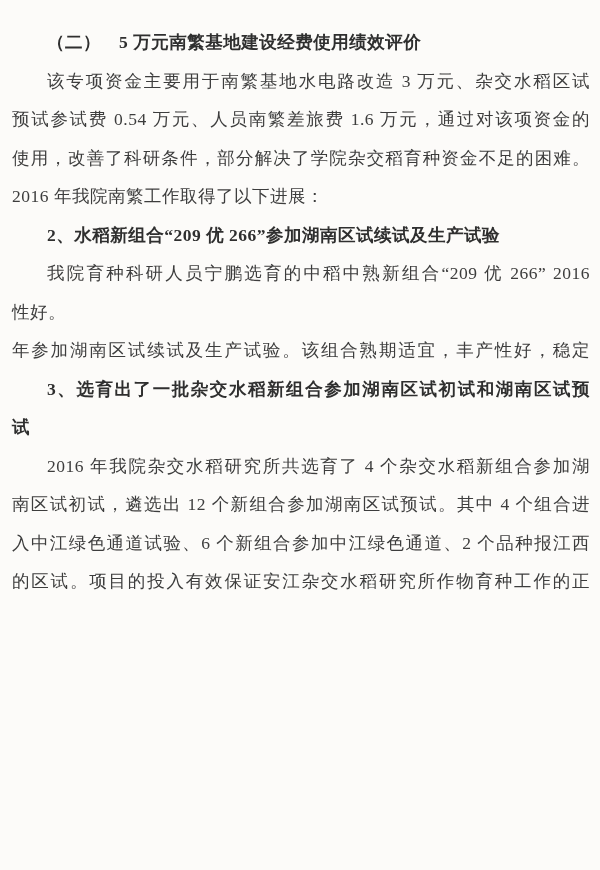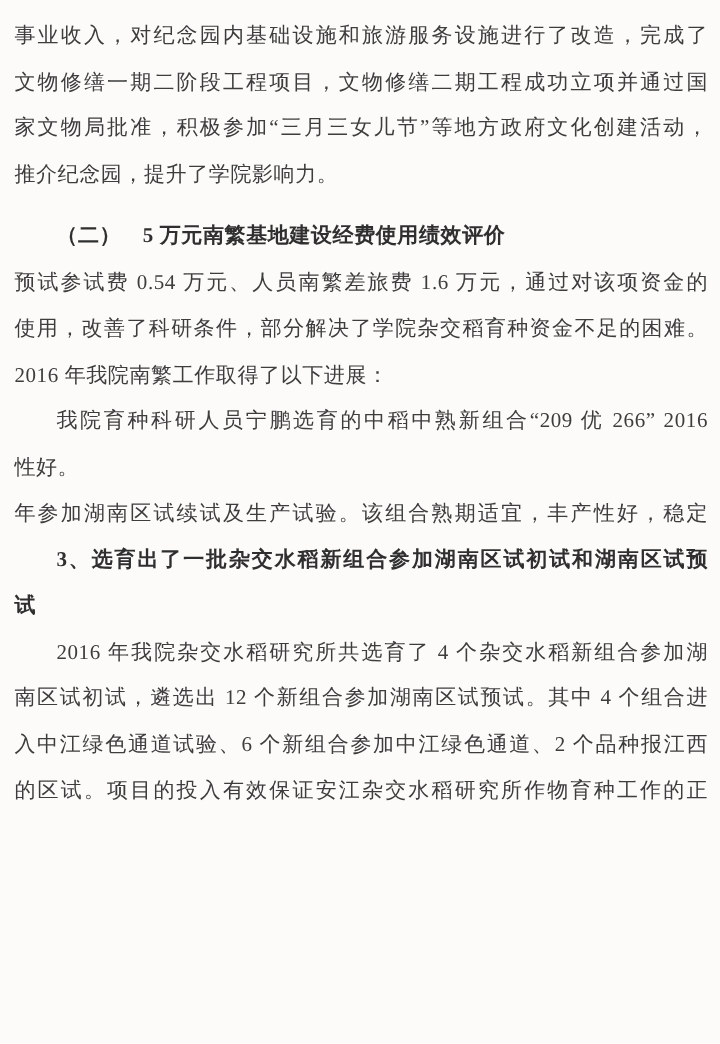--- a/index.html
+++ b/index.html
@@ -43,39 +43,37 @@
   .line.gap-top {
     margin-top: 13px;
   }
 </style>
 </head>
 <body>
 
 <div class="page">
   <div class="doc">
 
-    <div class="para">
-      <div class="line fill">事业收入，对纪念园内基础设施和旅游服务设施进行了改造，完成了</div>
-      <div class="line fill">文物修缮一期二阶段工程项目，文物修缮二期工程成功立项并通过国</div>
-      <div class="line fill">家文物局批准，积极参加“三月三女儿节”等地方政府文化创建活动，</div>
-      <div class="line">推介纪念园，提升了学院影响力。</div>
-    </div>
 
     <div class="para">
       <div class="line h indent gap-top">（二）　5 万元南繁基地建设经费使用绩效评价</div>
     </div>
 
     <div class="para">
+      <div class="line fill indent">该专项资金主要用于南繁基地水电路改造 3 万元、杂交水稻区试</div>
       <div class="line fill">预试参试费 0.54 万元、人员南繁差旅费 1.6 万元，通过对该项资金的</div>
       <div class="line fill">使用，改善了科研条件，部分解决了学院杂交稻育种资金不足的困难。</div>
       <div class="line">2016 年我院南繁工作取得了以下进展：</div>
     </div>
 
 
 
+    <div class="para">
+      <div class="line h indent">2、水稻新组合“209 优 266”参加湖南区试续试及生产试验</div>
+    </div>
 
     <div class="para">
       <div class="line fill indent">我院育种科研人员宁鹏选育的中稻中熟新组合“209 优 266” 2016</div>
       <div class="line">性好。</div>
       <div class="line fill">年参加湖南区试续试及生产试验。该组合熟期适宜，丰产性好，稳定</div>
     </div>
 
     <div class="para">
       <div class="line h indent fill">3、选育出了一批杂交水稻新组合参加湖南区试初试和湖南区试预</div>
       <div class="line h">试</div>

